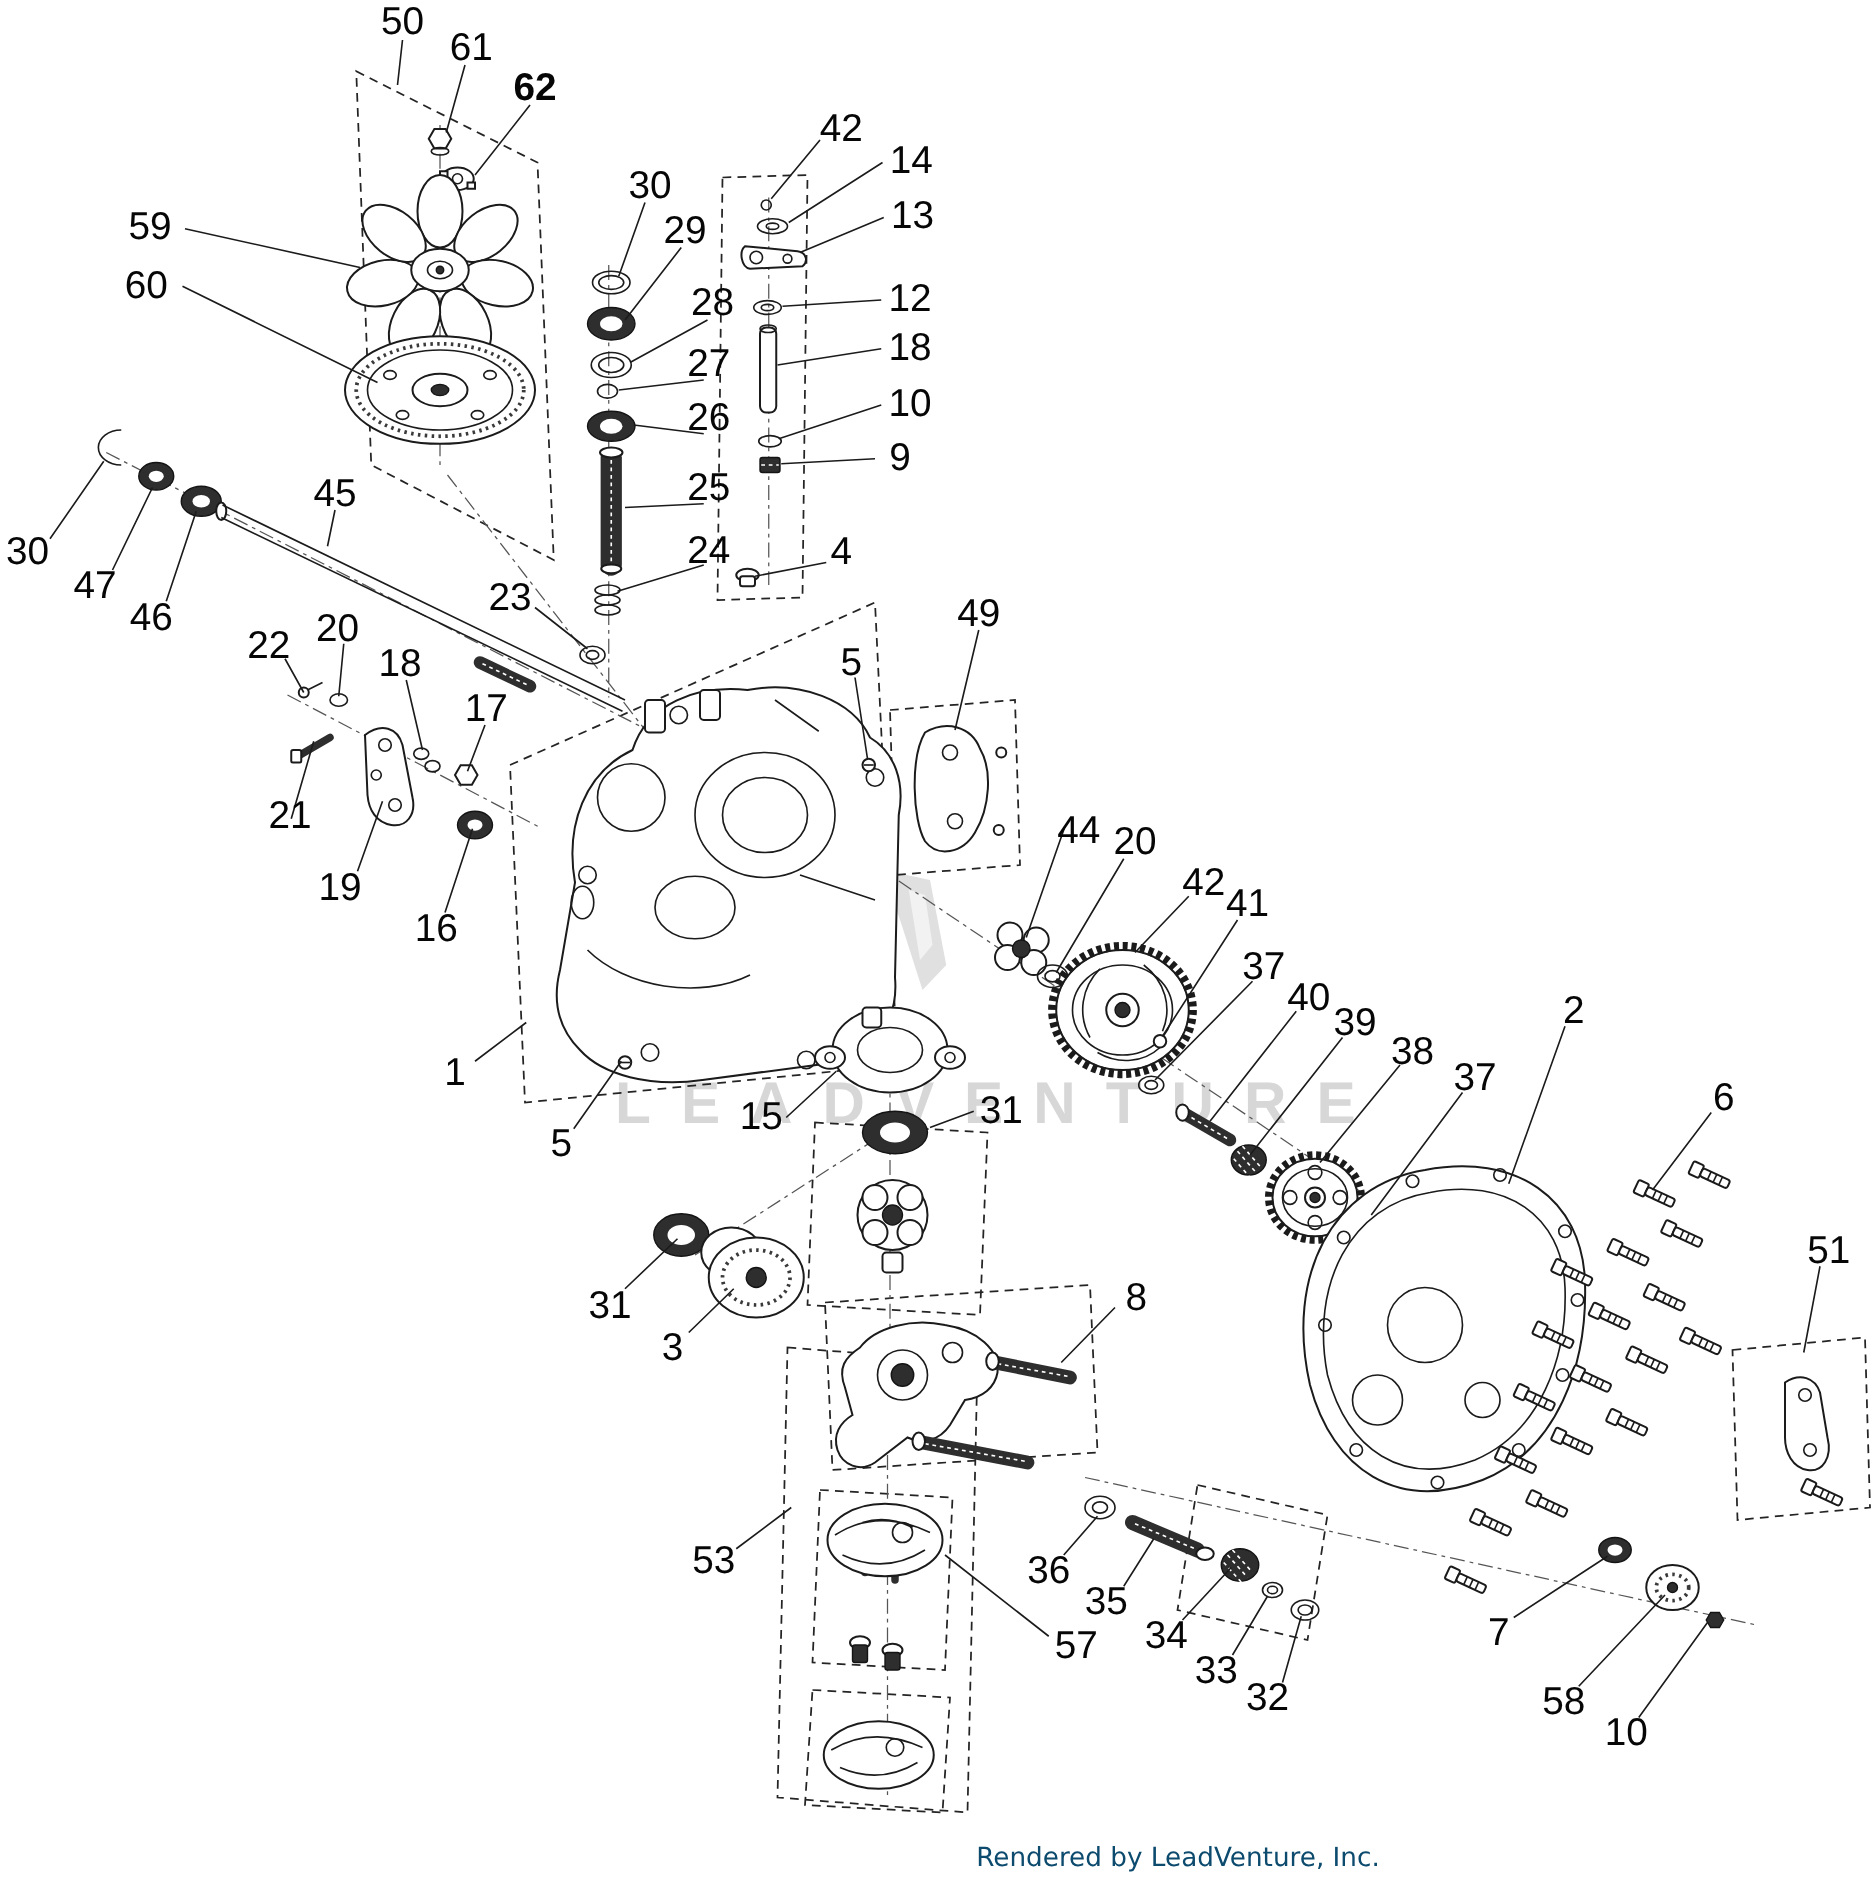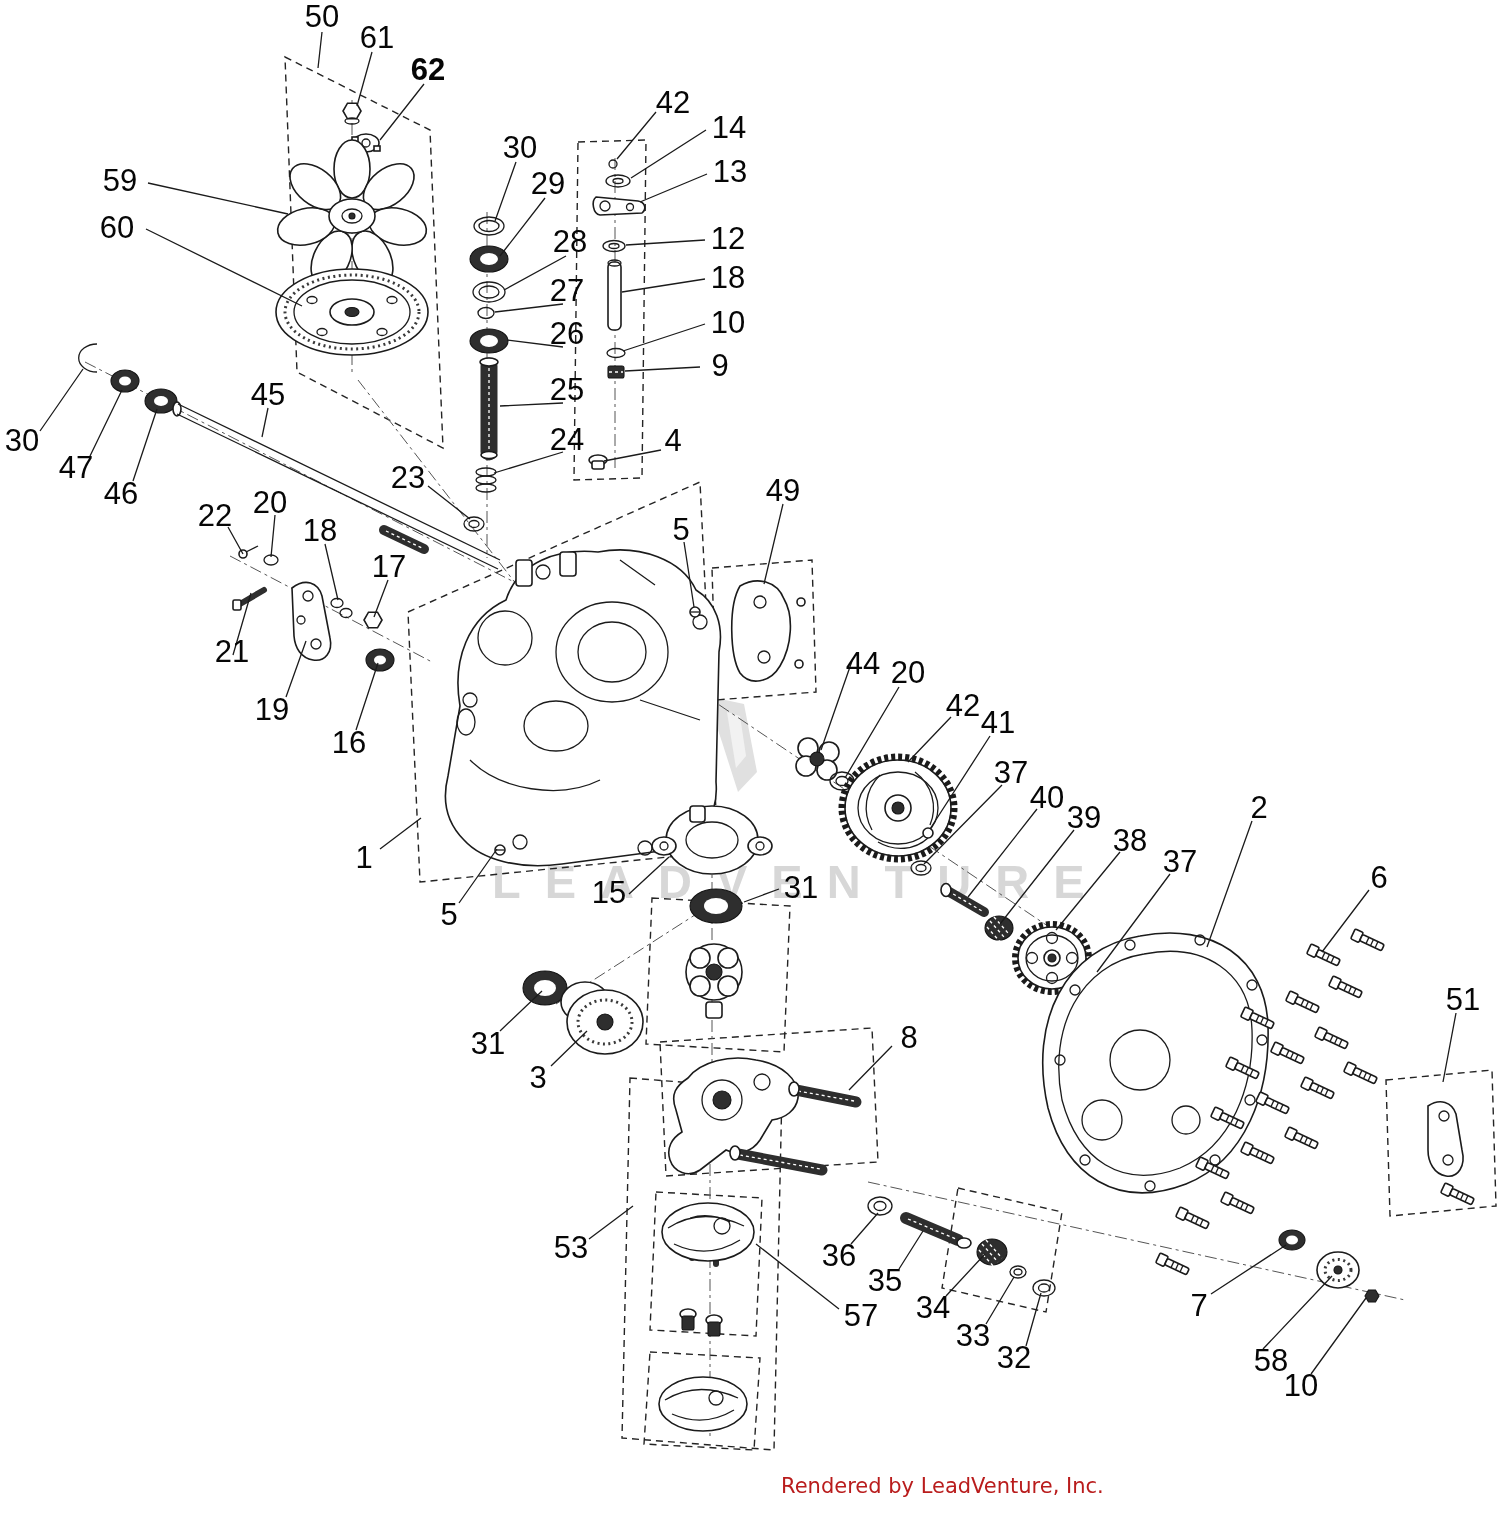--- a/index.html
+++ b/index.html
@@ -2,21 +2,21 @@
 <html><head>
 <meta charset="utf-8">
 <style>
   html,body{margin:0;padding:0;background:#fff;}
   .stage{position:relative;width:1500px;height:1520px;overflow:hidden;background:#fff;
          font-family:"Liberation Sans",sans-serif;}
   .stage svg{position:absolute;left:0;top:0;}
   #callouts{position:absolute;left:0;top:0;width:100%;height:100%;pointer-events:none;}
   .callout{position:absolute;transform:translate(-50%,-50%);font-size:31px;color:#060606;
            font-family:"Liberation Sans",sans-serif;white-space:nowrap;}
-  .attribution{position:absolute;left:781px;top:1474px;font-size:21px;color:#b91c1c;
+  .attribution{position:absolute;left:781px;top:1474px;font-size:21px;color:#0c4a6e;
                font-family:"DejaVu Sans",sans-serif;}
   
   .p{fill:#fff;stroke:#1b1b1b;stroke-width:1.6;}
   .l{fill:none;stroke:#1b1b1b;stroke-width:1.3;}
   .d{fill:#2e2e2e;stroke:#141414;stroke-width:1.1;}
   .w{fill:#fff;stroke:none;}
   .box{fill:none;stroke:#242424;stroke-width:1.4;stroke-dasharray:7 5;}
   .cl{fill:none;stroke:#555;stroke-width:1;stroke-dasharray:12 4 3 4;}
   .ld{fill:none;stroke:#1b1b1b;stroke-width:1.3;}
   .teeth42{fill:none;stroke:#1b1b1b;stroke-width:7;stroke-dasharray:4 3;}
@@ -507,19 +507,19 @@
       <div class="callout" style="left: 1463px; top: 1000px;">51</div>
       <div class="callout" style="left: 909px; top: 1038px;">8</div>
       <div class="callout" style="left: 571px; top: 1248px;">53</div>
       <div class="callout" style="left: 839px; top: 1256px;">36</div>
       <div class="callout" style="left: 885px; top: 1281px;">35</div>
       <div class="callout" style="left: 933px; top: 1308px;">34</div>
       <div class="callout" style="left: 973px; top: 1336px;">33</div>
       <div class="callout" style="left: 1014px; top: 1358px;">32</div>
       <div class="callout" style="left: 861px; top: 1316px;">57</div>
       <div class="callout" style="left: 1199px; top: 1306px;">7</div>
-      <div class="callout" style="left: 1251px; top: 1361px; margin-left: 20px;">58</div>
+      <div class="callout" style="left: 1251px; top: 1361px;">58</div>
       <div class="callout" style="left: 1301px; top: 1386px;">10</div>
     </div>
 
 <div class="attribution">Rendered by LeadVenture, Inc.</div>
 
 </div>
 
 </body></html>

